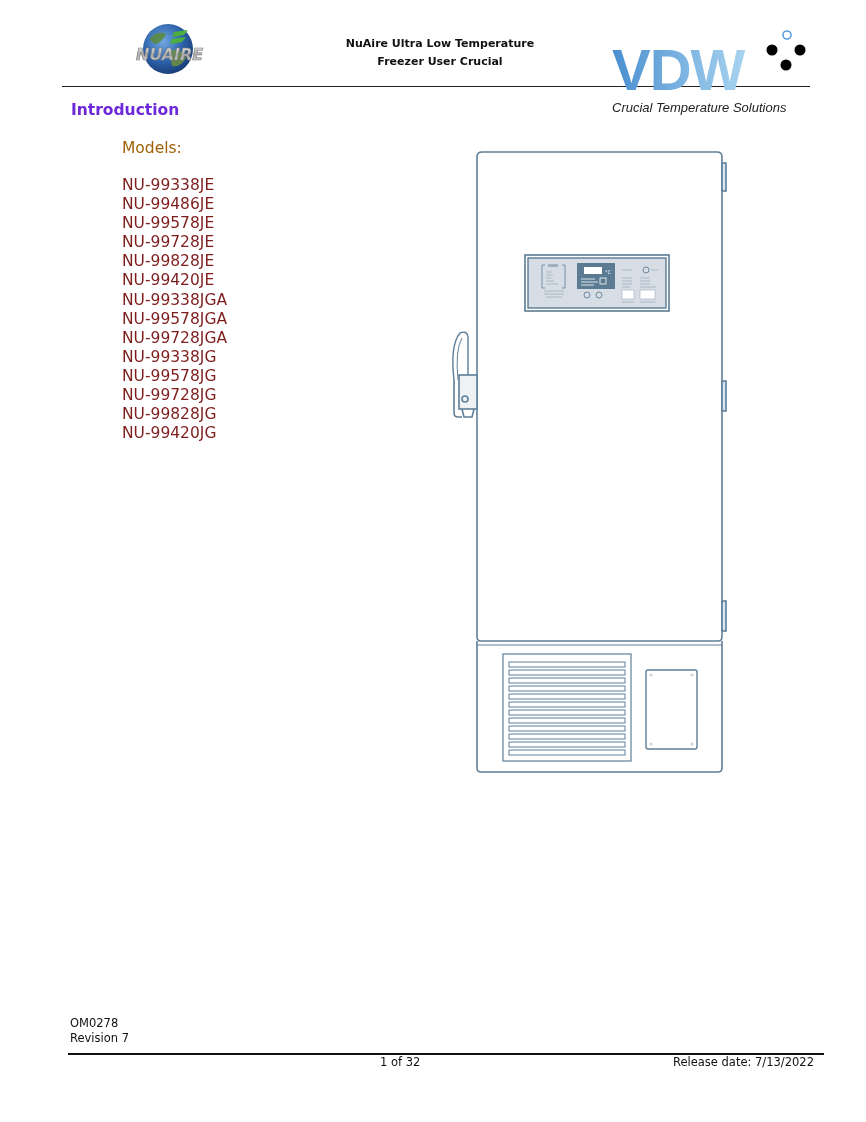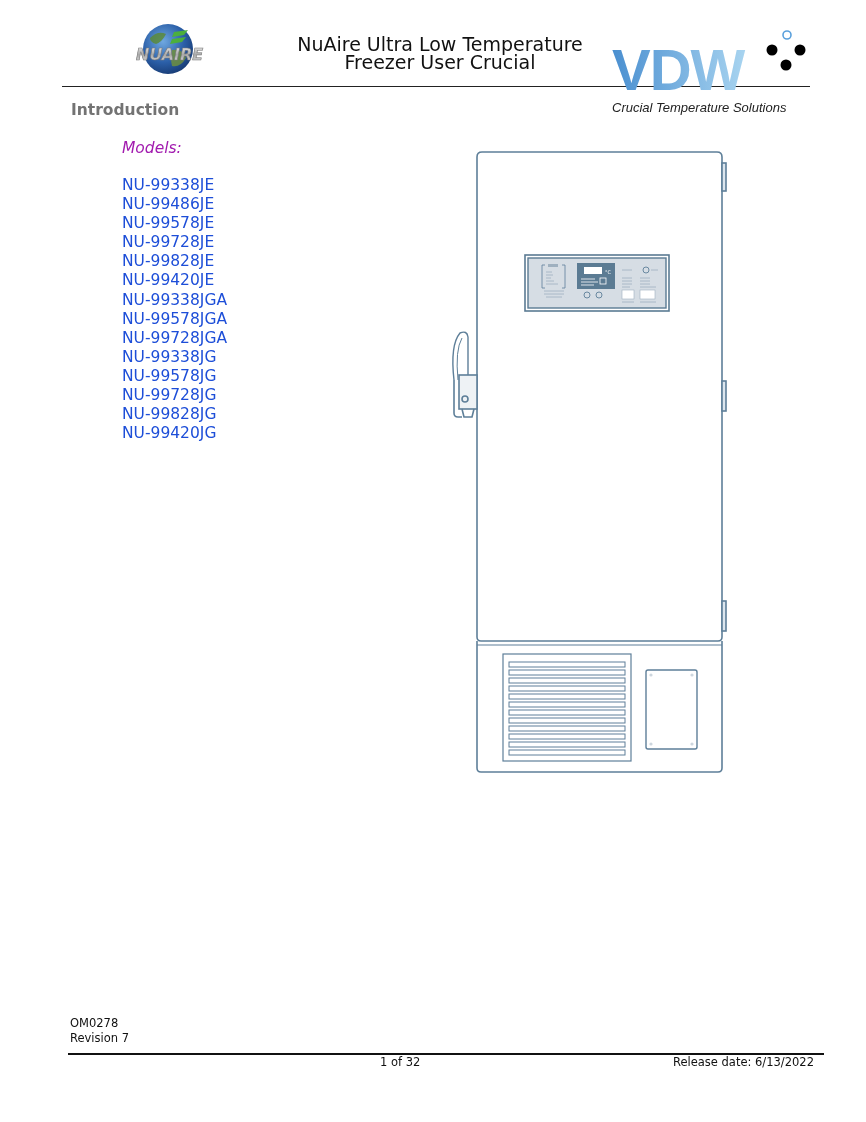--- a/index.html
+++ b/index.html
@@ -1,30 +1,30 @@
 <!DOCTYPE html>
 <html><head>
   <meta charset="utf-8">
   <style>
     html, body { margin: 0; padding: 0; background: #ffffff; }
     body { width: 866px; height: 1122px; position: relative; overflow: hidden; font-family: "DejaVu Sans", sans-serif; color: #000; }
     .abs { position: absolute; }
 
     
     .nuaire-logo { left: 128px; top: 20px; width: 84px; height: 58px; }
-    .header-title { left: 280px; top: 35px; width: 320px; text-align: center; font-weight: normal; font-size: 19px; line-height: 18px; color: #111; }
+    .header-title { left: 280px; top: 35px; width: 320px; text-align: center; font-weight: bold; font-size: 11px; line-height: 18px; color: #111; }
     .header-rule { left: 62px; top: 86px; width: 748px; height: 0; border-top: 1.3px solid #222; }
 
     .vdw-logo { left: 612px; top: 28px; width: 200px; height: 70px; text-decoration: underline; }
     .vdw-tagline { left: 612px; top: 100px; font-family: "Liberation Sans", sans-serif; font-size: 13px; color: #222; font-style: italic; }
 
-    .section-title { left: 71px; top: 101px; font-weight: bold; font-size: 15.5px; color: #737373; }
-
-    .models-label { left: 122px; top: 139px; font-size: 15.5px; color: #a21caf; font-style: italic; }
-    .models-list { left: 122px; top: 176px; font-size: 15.5px; line-height: 19.1px; color: #1d4ed8; list-style: none; margin: 0; padding: 0; }
+    .section-title { left: 71px; top: 101px; font-weight: bold; font-size: 15.5px; color: #6d28d9; }
+
+    .models-label { left: 122px; top: 139px; font-size: 15.5px; color: #a16207; }
+    .models-list { left: 122px; top: 176px; font-size: 15.5px; line-height: 19.1px; color: #7f1d1d; list-style: none; margin: 0; padding: 0; }
     .models-list li { white-space: nowrap; }
 
     .freezer { left: 440px; top: 145px; width: 300px; height: 635px; }
 
     
     .footer-rule { left: 68px; top: 1053px; width: 756px; height: 0; border-top: 2px solid #111; }
     .footer-left { left: 70px; top: 1016px; font-size: 11.5px; line-height: 14.5px; color: #111; }
     .footer-center { left: 380px; width: 130px; top: 1055px; font-size: 11.5px; color: #111; }
     .footer-right { right: 52px; top: 1055px; font-size: 11.5px; color: #111; text-align: right; }
   </style>
@@ -192,13 +192,13 @@
     </g>
   </svg>
 </div>
 
 <div class="abs footer-rule"></div>
 <div class="abs footer-left">
   <div>OM0278</div>
   <div>Revision 7</div>
 </div>
 <div class="abs footer-center">1 of 32</div>
-<div class="abs footer-right">Release date: 6/13/2022</div>
+<div class="abs footer-right">Release date: 7/13/2022</div>
 
 </body></html>

